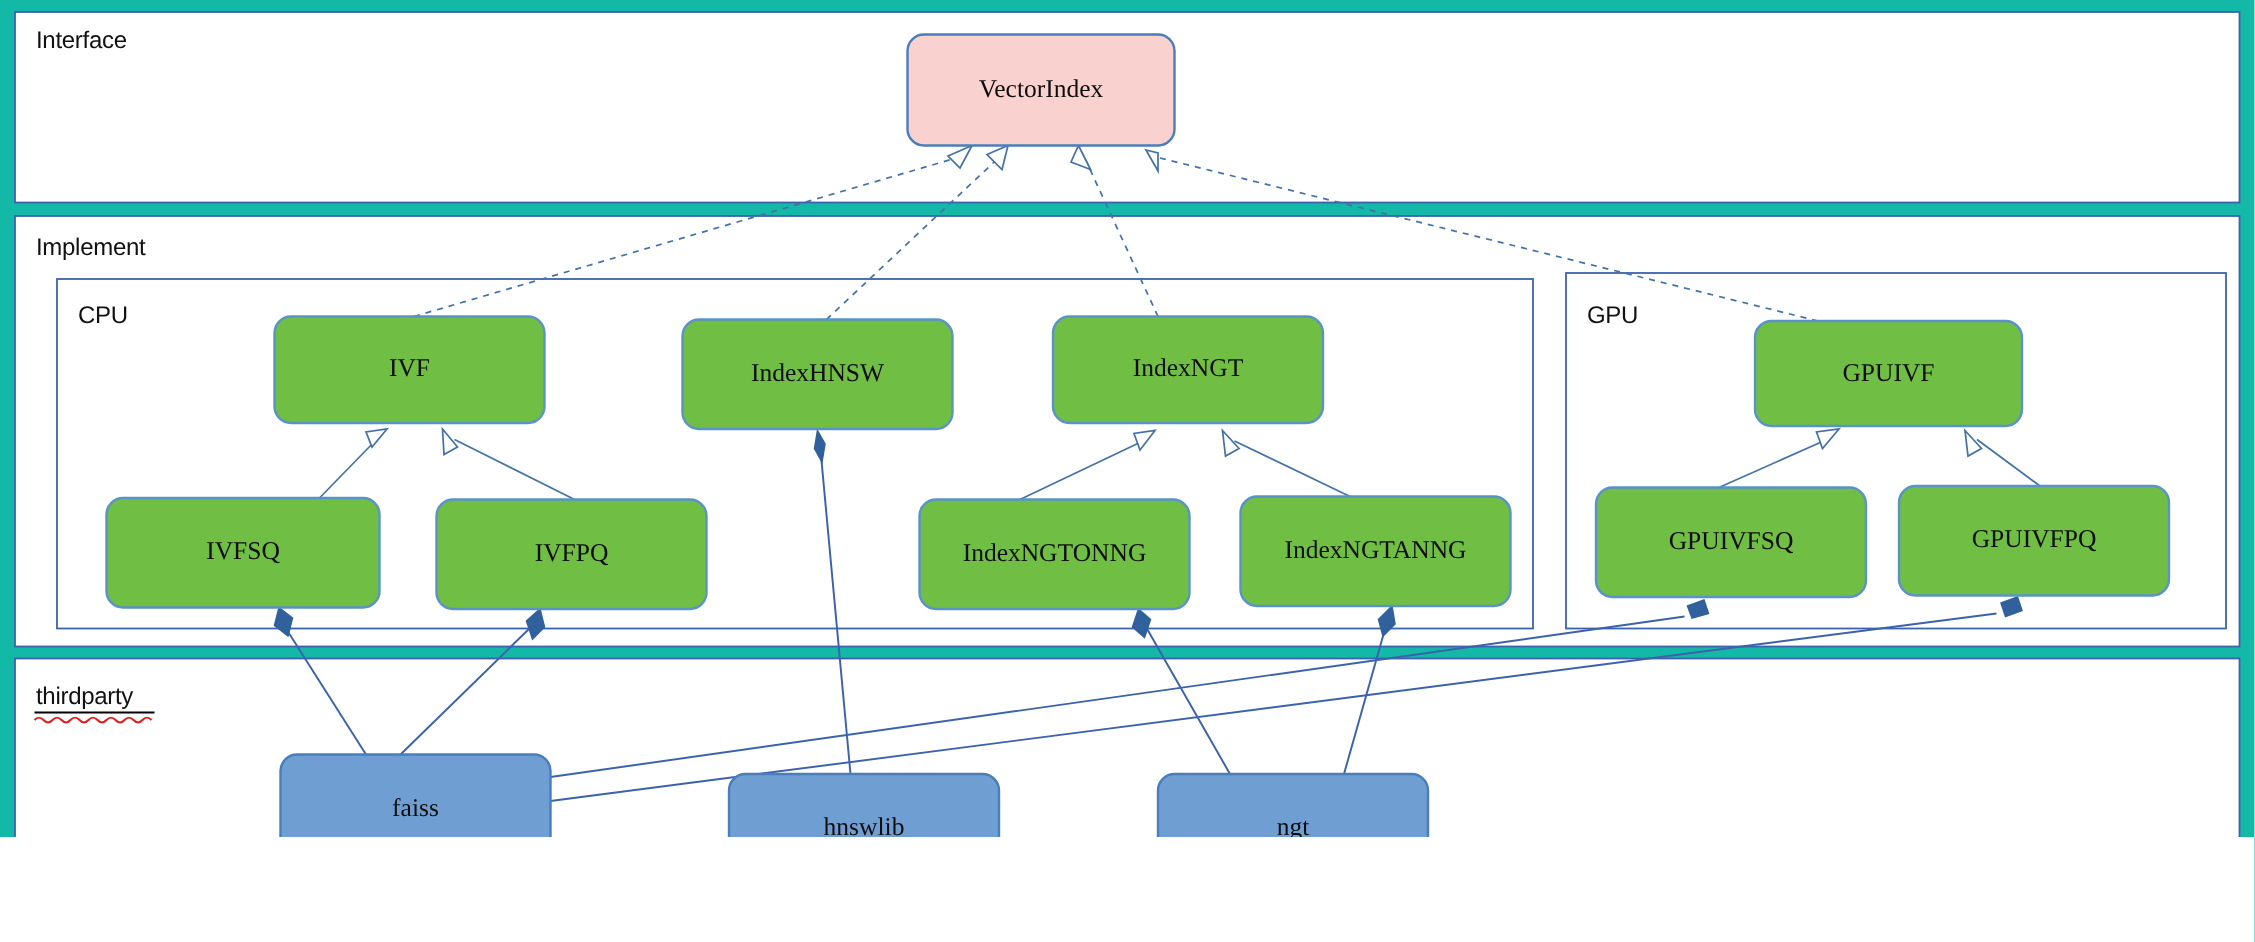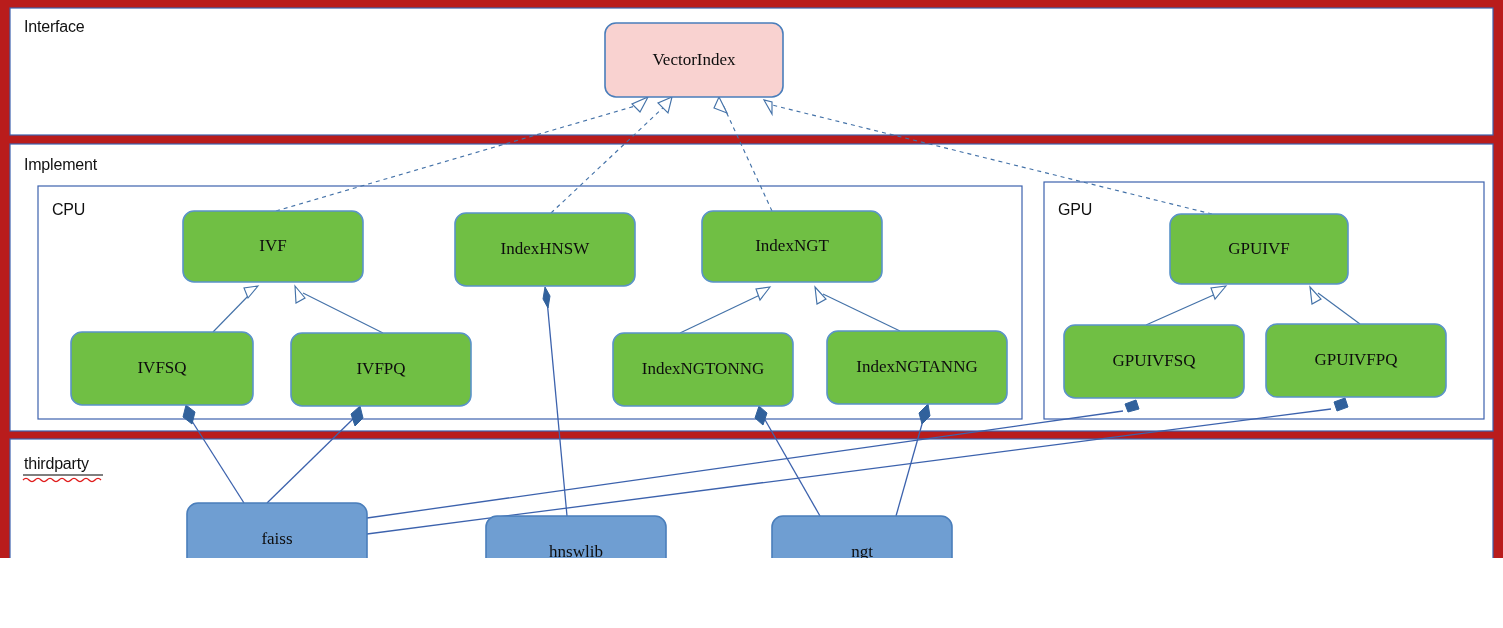--- a/index.html
+++ b/index.html
@@ -8,21 +8,21 @@
     padding: 0;
     background: #ffffff;
   }
   body {
     font-family: "Liberation Sans", sans-serif;
   }
   #stage {
     position: relative;
     width: 1503px;
     height: 558px;
-    background: #b91c1c;
+    background: #14b8a6;
     overflow: hidden;
   }
   svg#diagram {
     position: absolute;
     left: 0;
     top: 0;
     width: 1503px;
     height: 628px;
   }
   .grp-rect {

